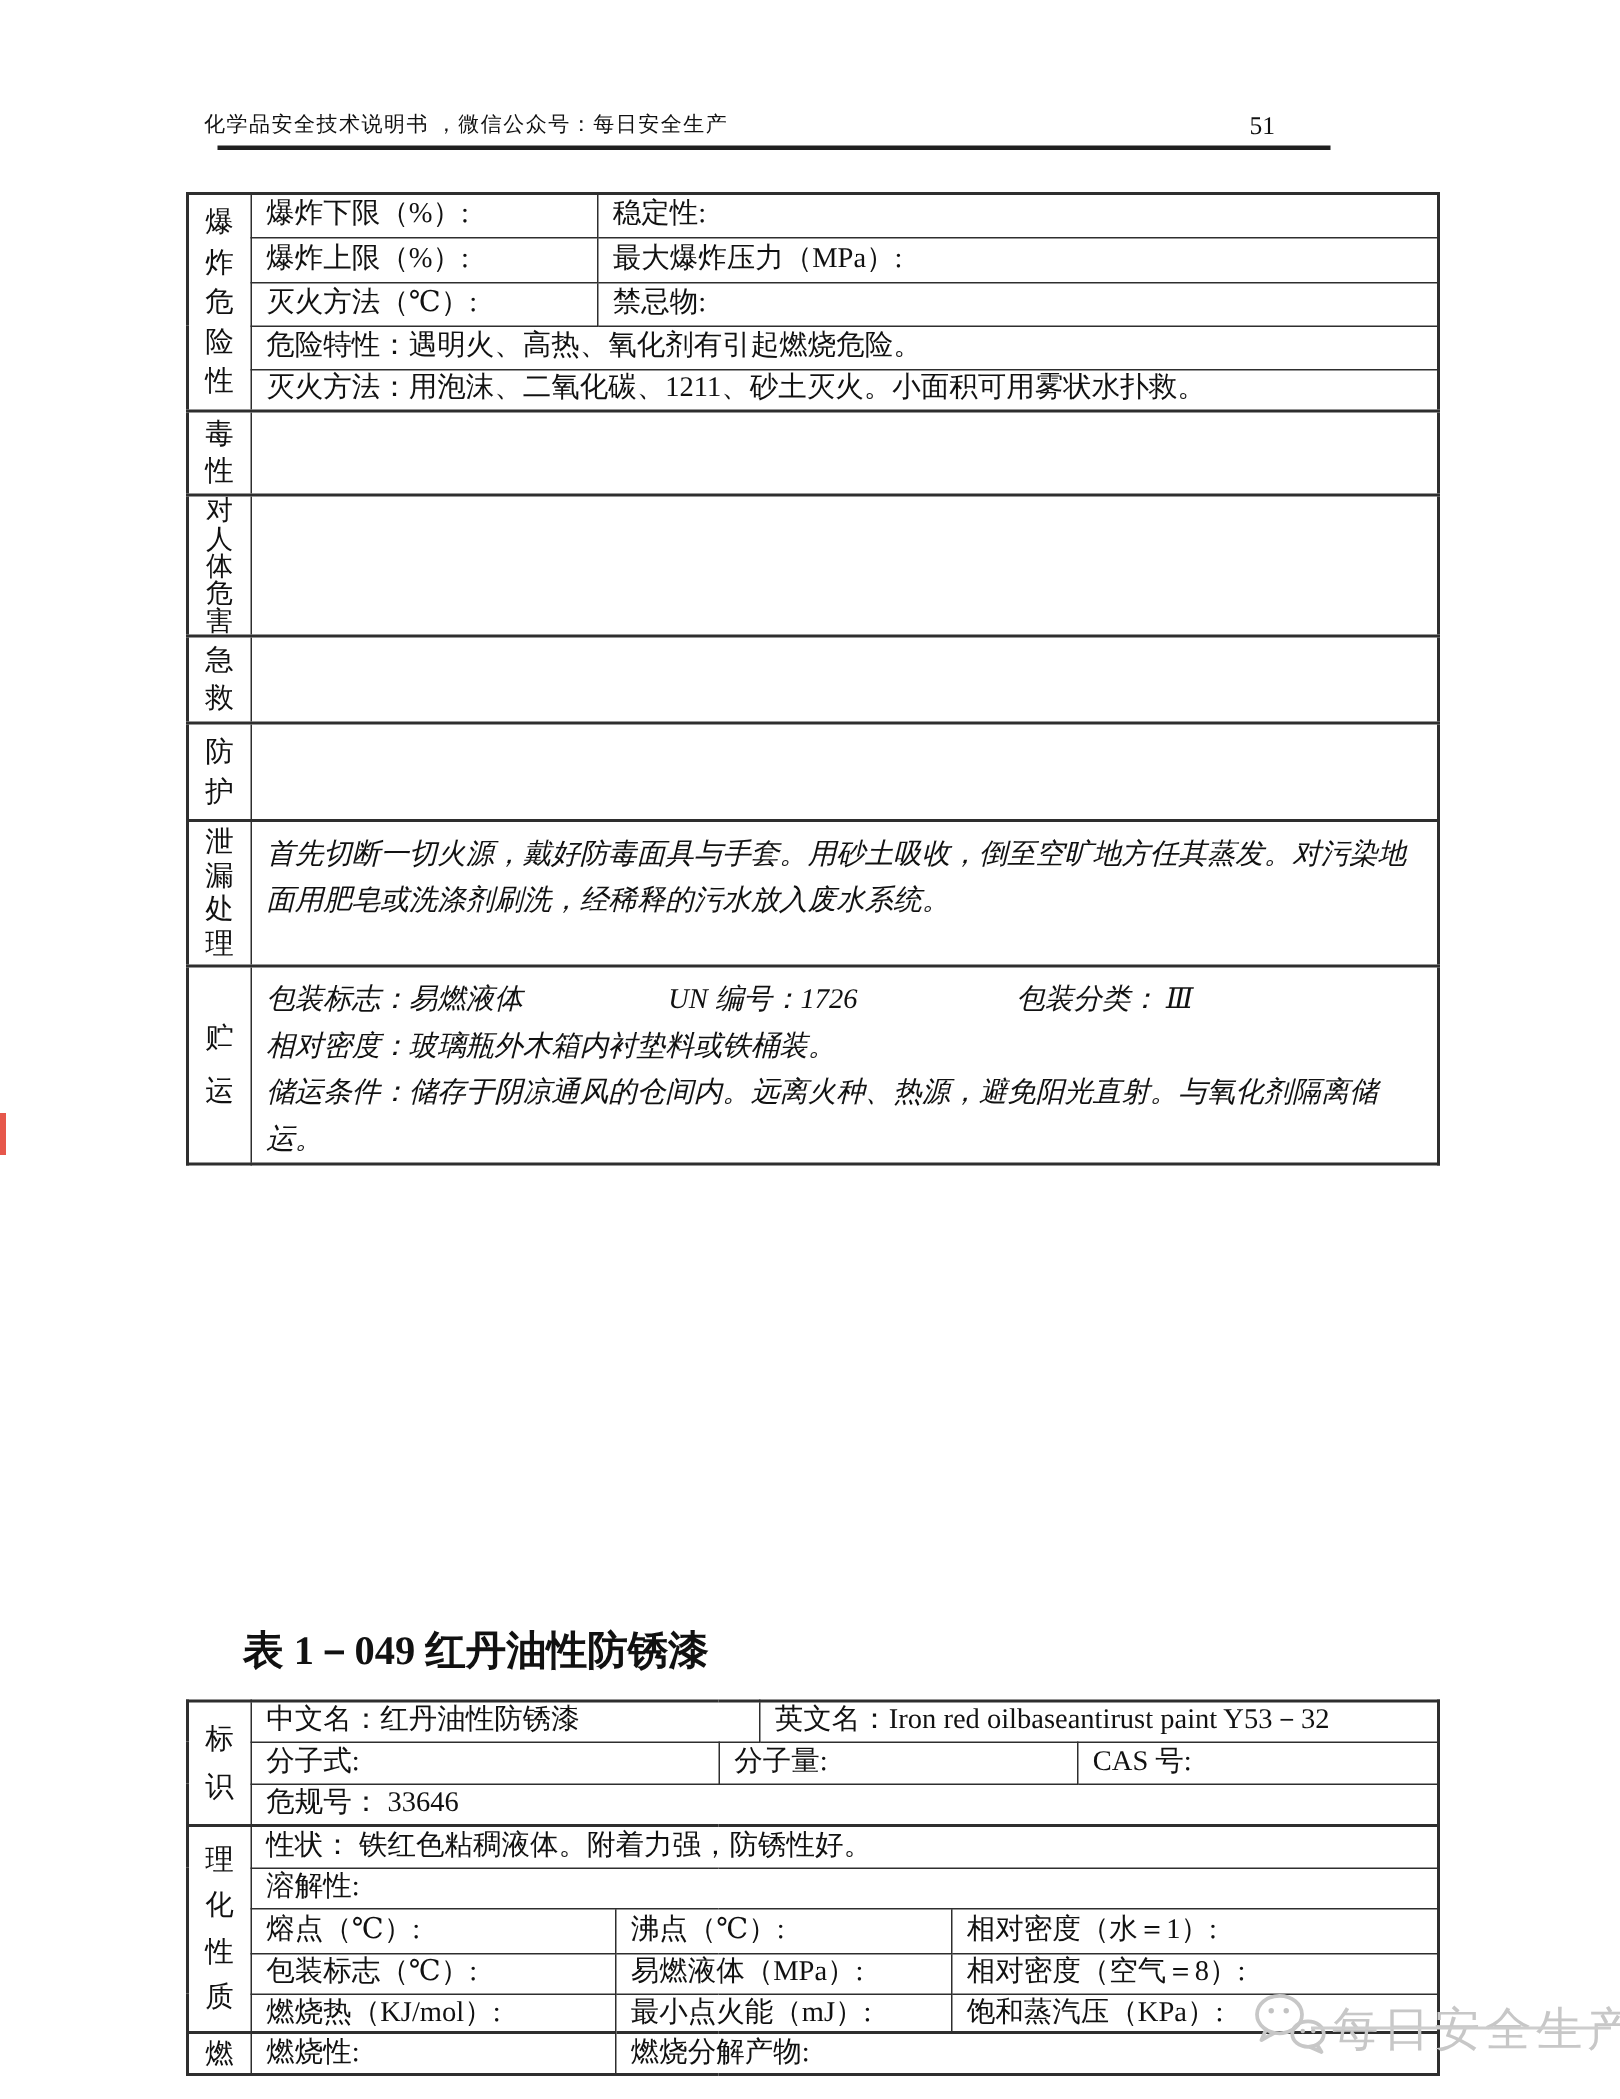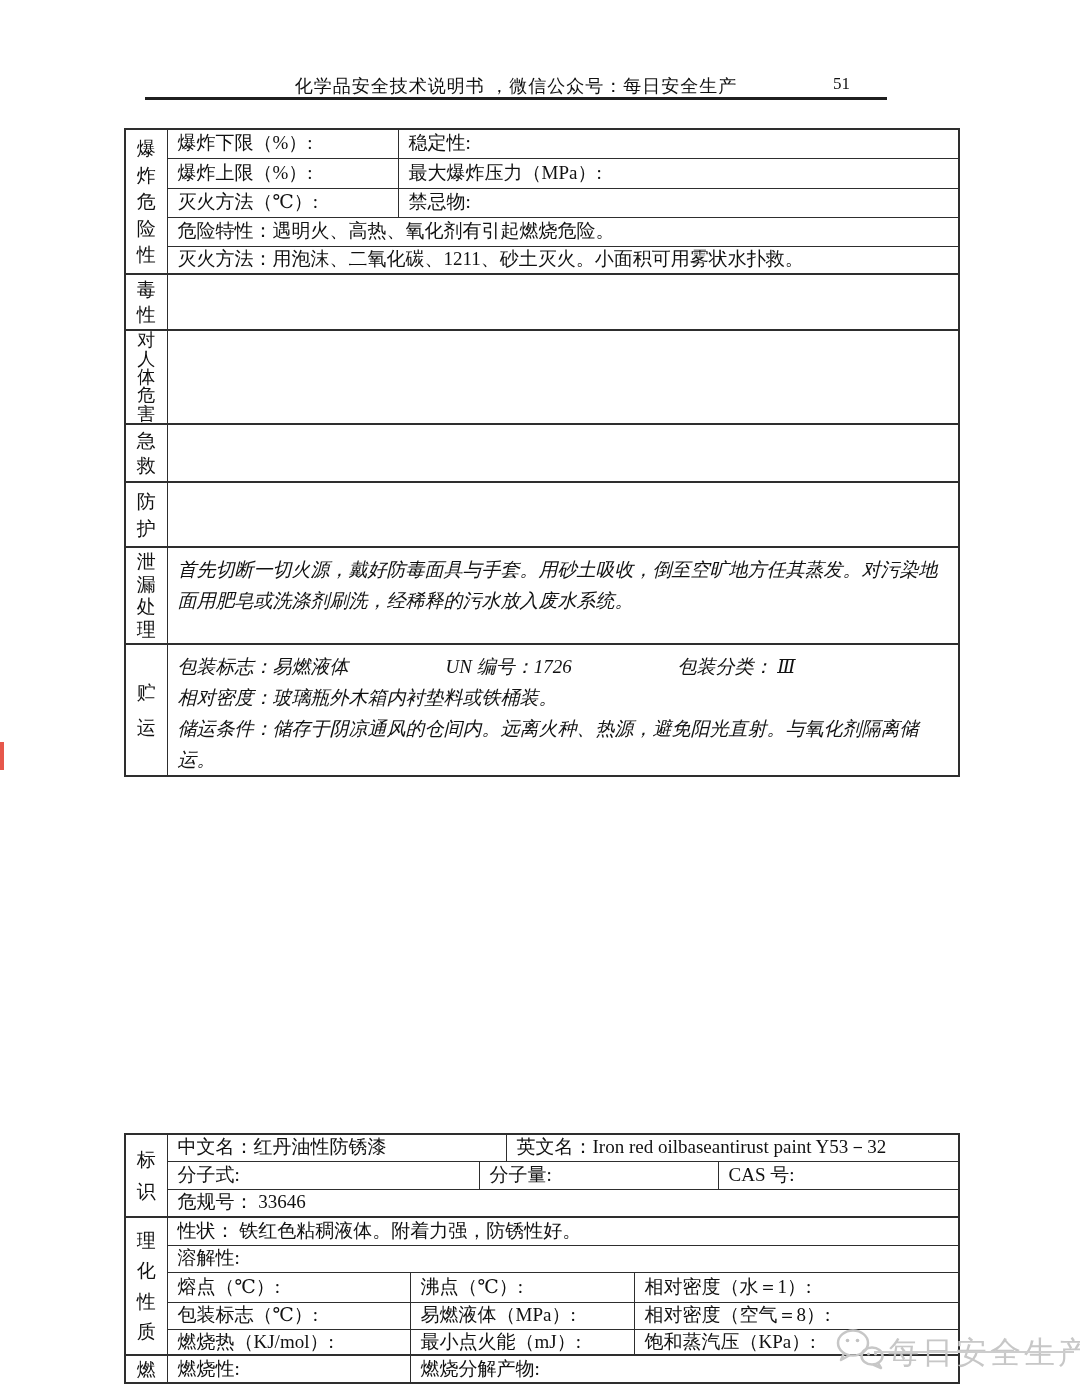--- a/index.html
+++ b/index.html
@@ -1,20 +1,20 @@
 <!DOCTYPE html>
 <html><head>
 <meta charset="utf-8">
 <style>
   html,body{margin:0;padding:0;}
   .page{position:relative;width:1080px;height:1399px;background:#ffffff;overflow:hidden;
         font-family:"Liberation Serif","DejaVu Serif",serif;color:#111;}
   
-  .hdr-title{position:absolute;left:136px;top:74px;width:760px;text-align:center;
-             font-size:18px;letter-spacing:1px;white-space:nowrap;}
+  .hdr-title{position:absolute;left:136px;top:74px;width:760px;
+             font-size:14px;letter-spacing:1px;white-space:nowrap;}
   .hdr-page{position:absolute;left:833px;top:74px;font-size:17px;}
   .hdr-rule{position:absolute;left:145px;top:97px;width:742px;height:3px;background:#1f1f1f;}
   
   table{border-collapse:collapse;table-layout:fixed;}
   td{border:1px solid #2e2e2e;font-size:19px;color:#111;padding:0 4px 0 10px;
      overflow:hidden;vertical-align:middle;line-height:1.3;}
   .tbl{position:absolute;border:2px solid #2e2e2e;}
   tr.sec > td{border-top:2px solid #2e2e2e;}
   td.vcell{padding:0;}
   .vlabel{display:flex;flex-direction:column;justify-content:space-evenly;align-items:center;
@@ -144,20 +144,21 @@
           <span>UN 编号：1726</span>
           <span>包装分类： Ⅲ</span>
         </div>
         <div>相对密度：玻璃瓶外木箱内衬垫料或铁桶装。</div>
         <div>储运条件：储存于阴凉通风的仓间内。远离火种、热源，避免阳光直射。与氧化剂隔离储运。</div>
       </td>
     </tr>
   </tbody>
     </table>
 
+  <div class="sec-title">表 1－049 红丹油性防锈漆</div>
 
   <table class="tbl" style="left:124px;top:1133px;width:834px;">
     <colgroup>
       <col style="width:42px">
         <col style="width:243px">
         <col style="width:69px">
         <col style="width:27px">
       <col style="width:128px">
         <col style="width:84px">
         <col style="width:241px">

